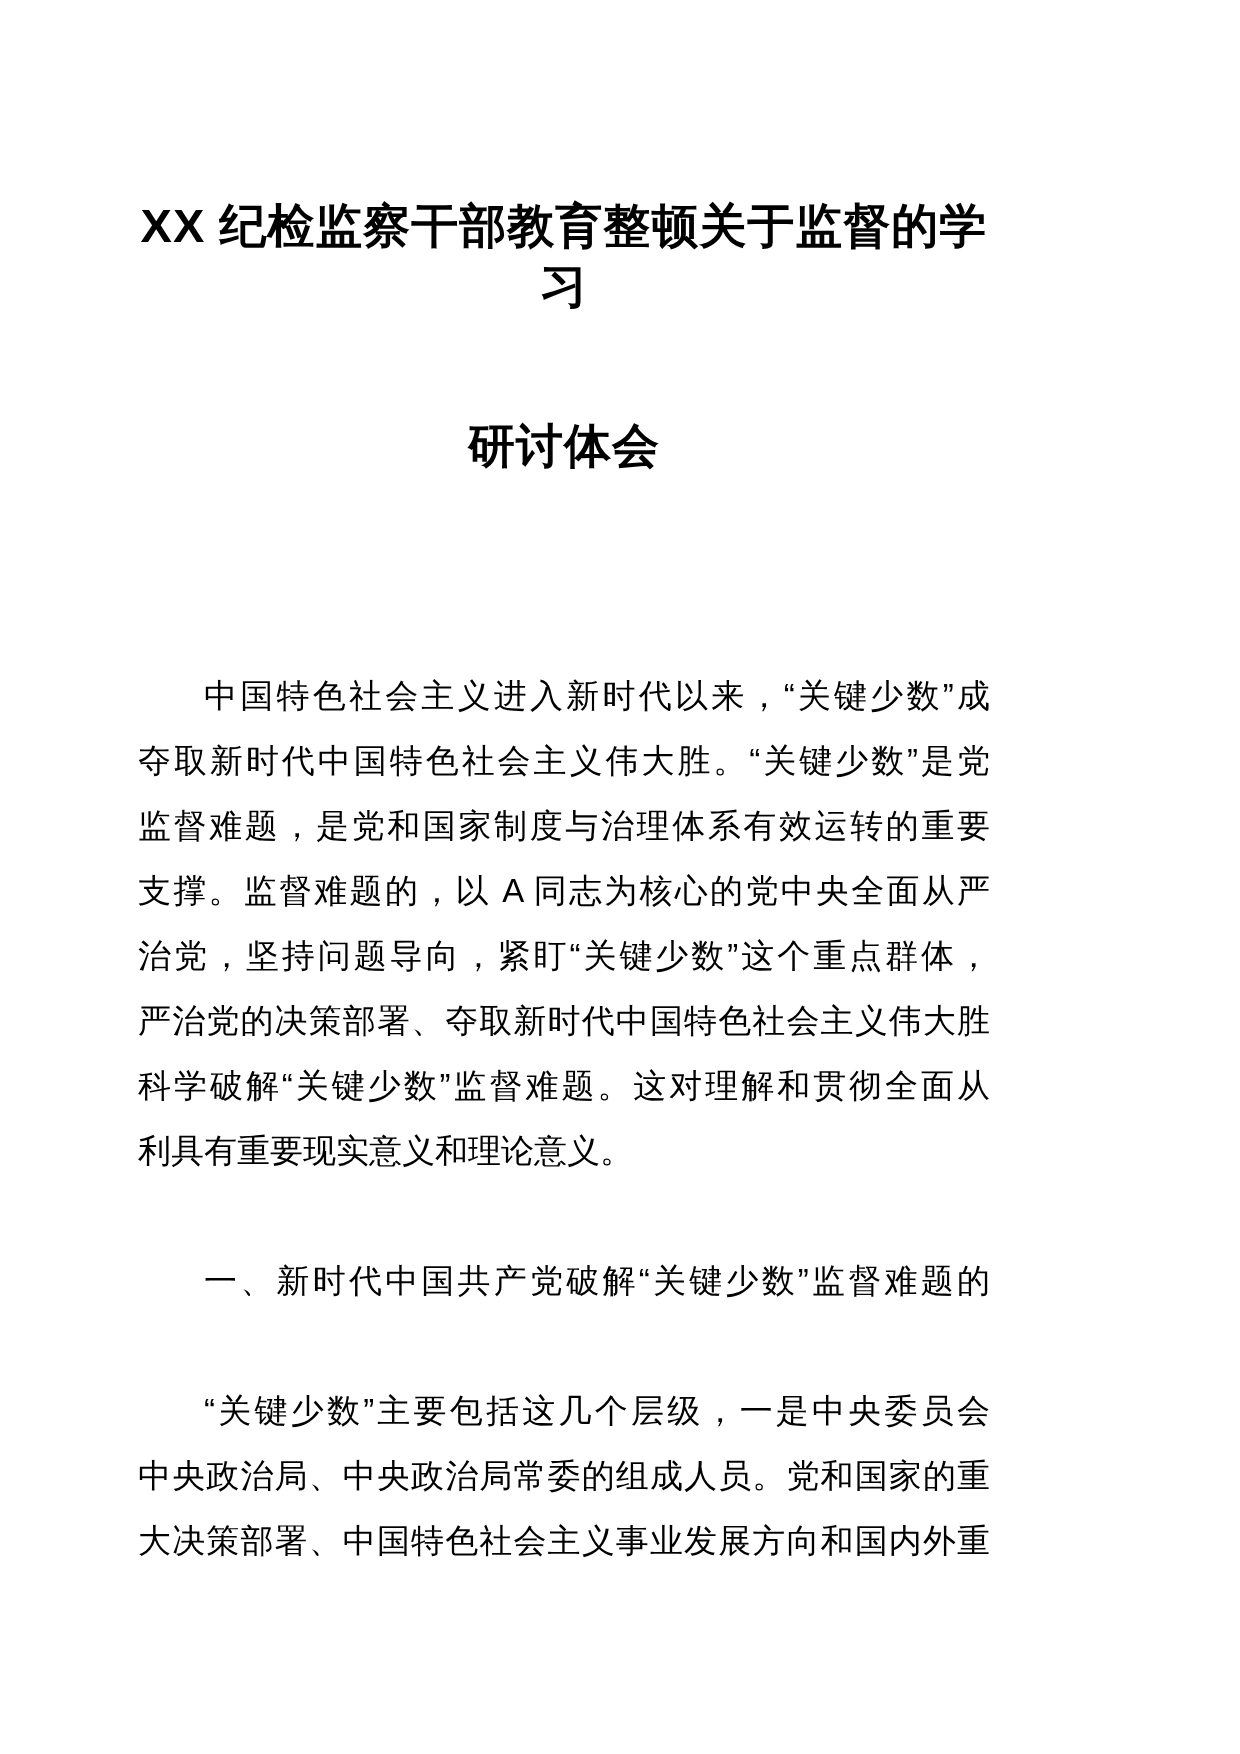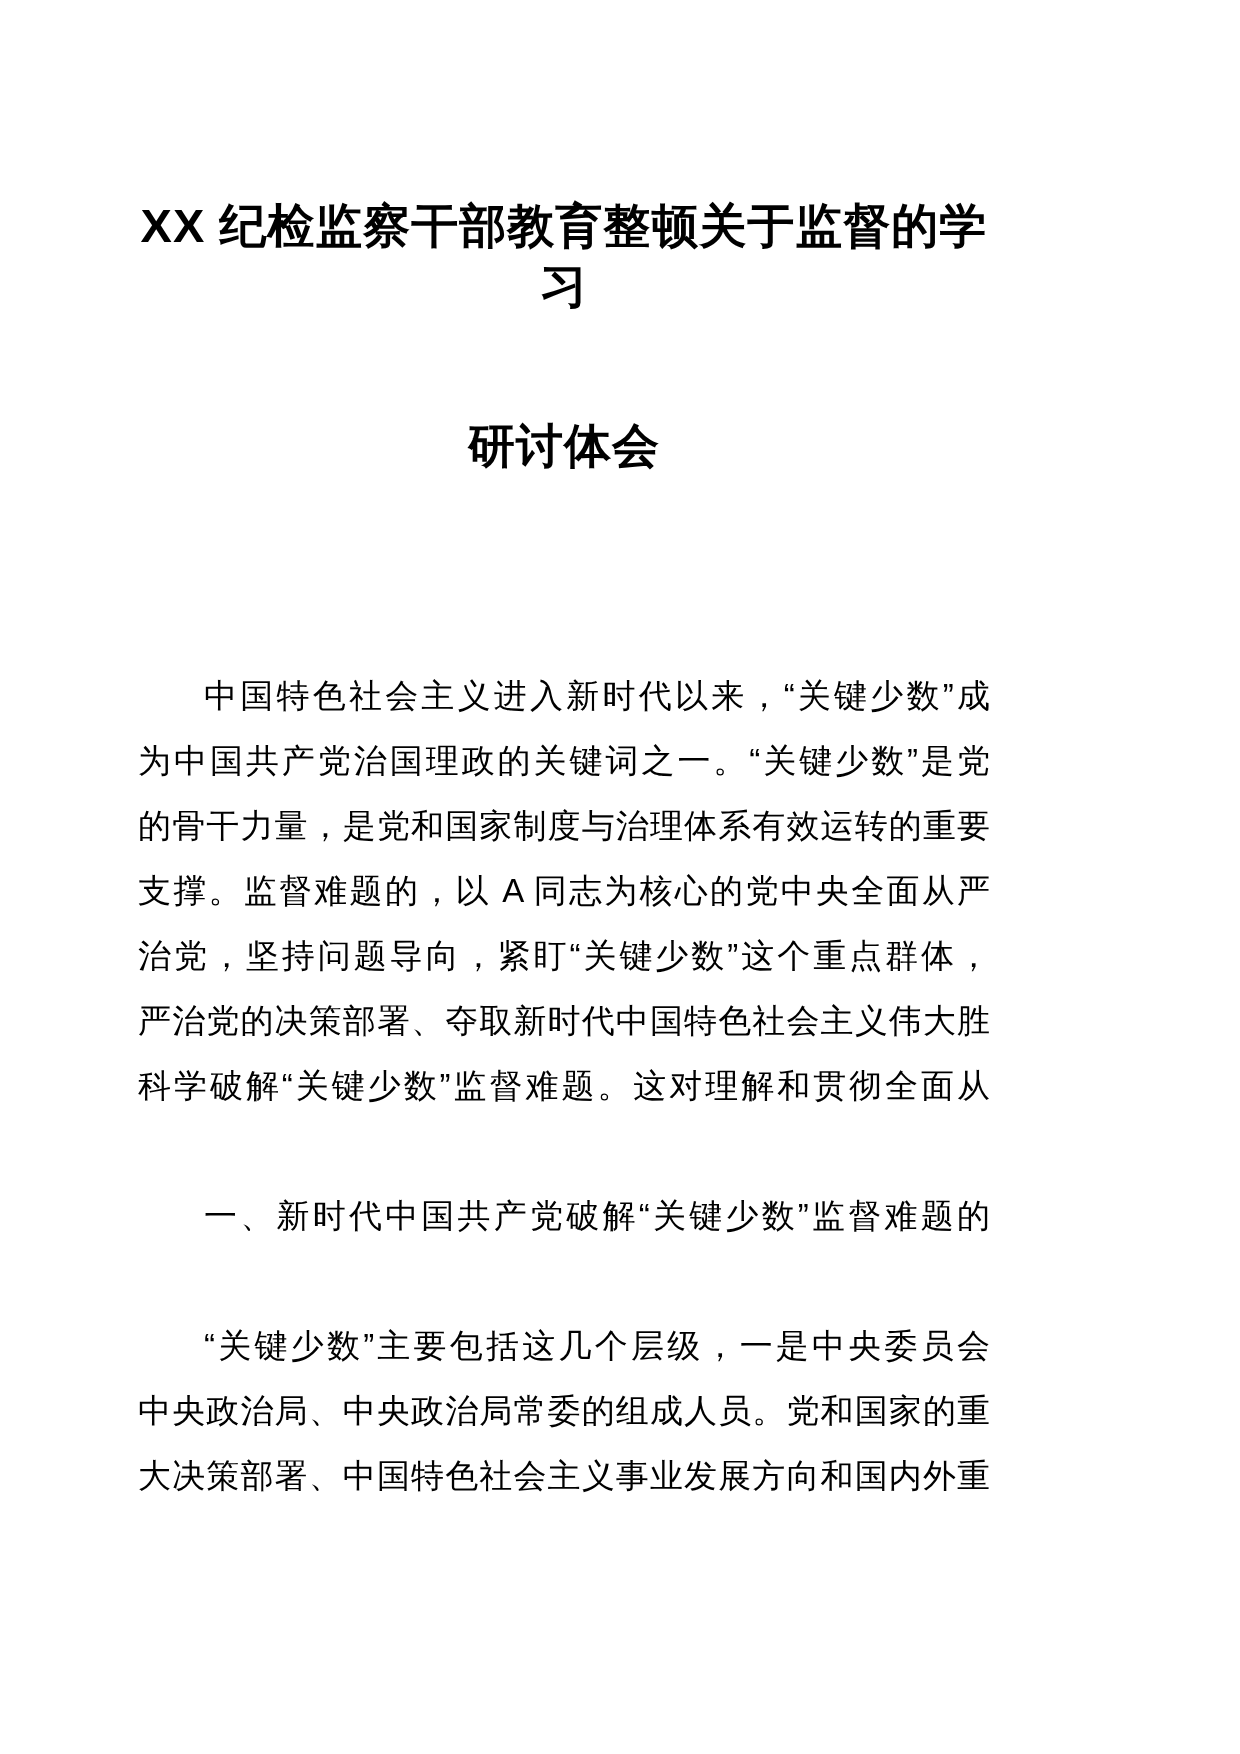--- a/index.html
+++ b/index.html
@@ -62,26 +62,27 @@
 <div class="page">
   <div class="content">
 
     <h1 class="title">
       <span class="t-line">XX 纪检监察干部教育整顿关于监督的学习</span>
       <span class="t-line t-line2">研讨体会</span>
     </h1>
 
     <div class="para body-start">
       <div class="ln first">中国特色社会主义进入新时代以来，“关键少数”成</div>
-      <div class="ln">为中国共产党治国理政的关键词之一。“关键少数”是党</div>
-      <div class="ln">的骨干力量，是党和国家制度与治理体系有效运转的重要</div>
+      <div class="ln">夺取新时代中国特色社会主义伟大胜。“关键少数”是党</div>
+      <div class="ln">监督难题，是党和国家制度与治理体系有效运转的重要</div>
       <div class="ln">支撑。监督难题的，以 A 同志为核心的党中央全面从严</div>
       <div class="ln">治党，坚持问题导向，紧盯“关键少数”这个重点群体，</div>
       <div class="ln">严治党的决策部署、夺取新时代中国特色社会主义伟大胜</div>
       <div class="ln">科学破解“关键少数”监督难题。这对理解和贯彻全面从</div>
+      <div class="ln end">利具有重要现实意义和理论意义。</div>
     </div>
 
     <div class="para gap">
       <div class="ln first">一、新时代中国共产党破解“关键少数”监督难题的</div>
     </div>
 
     <div class="para gap">
       <div class="ln first">“关键少数”主要包括这几个层级，一是中央委员会</div>
       <div class="ln">中央政治局、中央政治局常委的组成人员。党和国家的重</div>
       <div class="ln">大决策部署、中国特色社会主义事业发展方向和国内外重</div>

